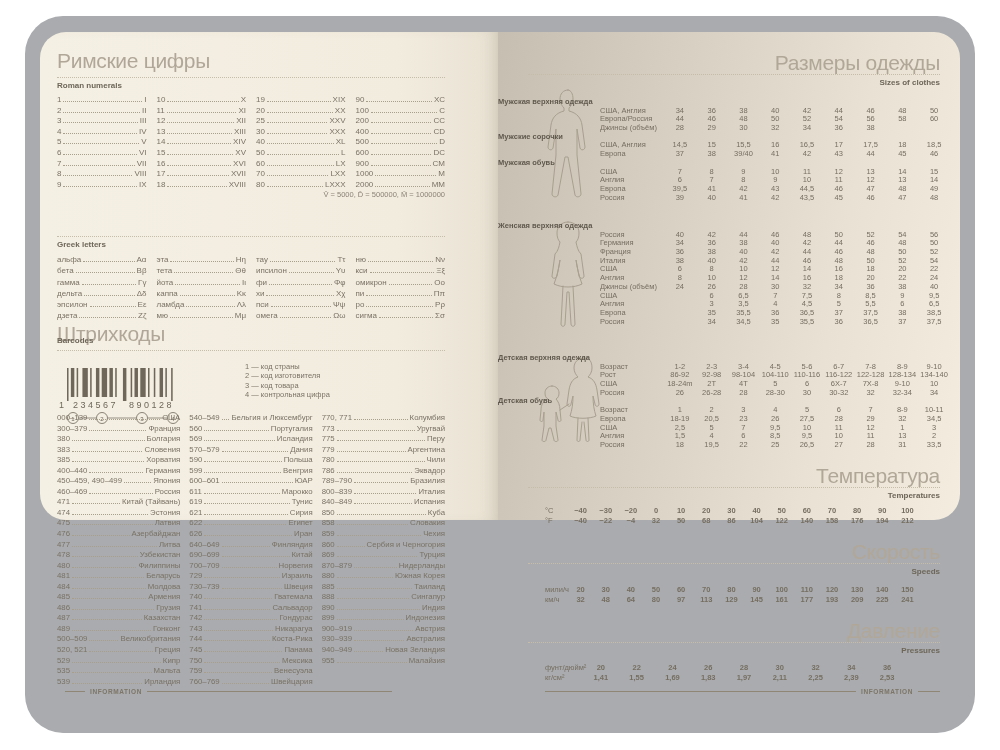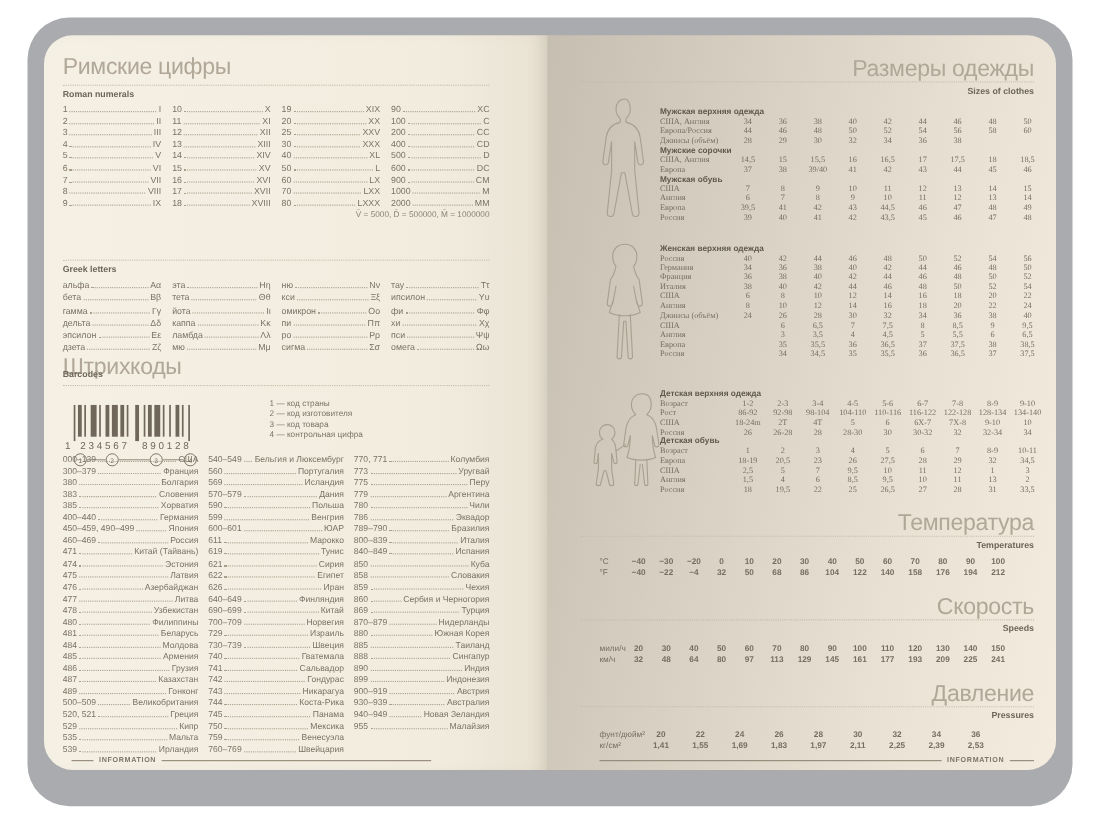--- a/index.html
+++ b/index.html
@@ -1,18 +1,18 @@
 <!DOCTYPE html>
 <html><head>
 <meta charset="utf-8">
 <style>
   html,body{margin:0;padding:0;background:#ffffff;font-family:"Liberation Sans",sans-serif;}
   .stage{position:relative;width:1000px;height:750px;overflow:hidden;background:#ffffff;}
   .cover{position:absolute;left:25px;top:16px;width:950px;height:717px;background:#a9abae;border-radius:38px;}
-  .page{position:absolute;top:32px;height:668px;}
+  .page{position:absolute;top:32px;height:488px;}
   .page-left{left:40px;width:458px;background:linear-gradient(to right,#f5f0e4,#f2ecdf 78%,#e9e2d3);
     border-radius:26px 0 0 26px;box-shadow:inset -12px 0 16px -10px rgba(90,80,60,.22);}
   .page-right{left:498px;width:462px;background:linear-gradient(100deg,#c6beb1,#d5cdc0 30%,#e9e2d4 70%,#f3ecdf);
     border-radius:0 26px 26px 0;}
   .inner{position:absolute;left:17px;top:0;width:388px;height:100%;}
   .inner-r{position:absolute;left:0;top:0;width:462px;height:100%;}
 
   .sec-title{position:absolute;font-size:21px;line-height:21px;color:#b1a798;letter-spacing:-.3px;white-space:nowrap;}
   .sec-title.right{right:20px;text-align:right;}
   .rule{position:absolute;height:0;border-top:1px dotted #c6bcaa;}
@@ -25,22 +25,22 @@
   .lrow .lead{flex:1;border-bottom:1px dotted #a89e8c;margin:0 2px 2px 2px;min-width:4px;}
   .rom .lrow{line-height:10.6px;height:10.6px;}
   .grk .lrow{line-height:11.3px;height:11.3px;}
   .cod .lrow{line-height:10.55px;height:10.55px;font-size:7.8px;}
 
   .note{position:absolute;left:0;right:0;text-align:right;font-size:7.5px;line-height:9.5px;color:#8b8376;}
 
   .legend{position:absolute;font-size:7.5px;line-height:9.3px;color:#7a7265;}
 
   .szblock{position:absolute;left:0;right:10px;}
-  .sz-head{height:8.7px;line-height:8.7px;font-size:7.5px;font-weight:bold;color:#5f584c;padding-left:102px;white-space:nowrap;}
-  .sz-row{position:relative;height:8.7px;line-height:8.7px;font-size:7.5px;color:#766e61;font-family:Liberation Serif, serif;}
+  .sz-head{height:8.7px;line-height:8.7px;font-size:7.5px;font-weight:bold;color:#5f584c;white-space:nowrap;}
+  .sz-row{position:relative;height:8.7px;line-height:8.7px;font-size:7.5px;color:#766e61;}
   .sz-label{position:absolute;left:102px;white-space:nowrap;}
   .sz-vals{position:absolute;left:166px;width:286px;display:grid;grid-template-columns:repeat(9,1fr);}
   .sz-vals i{font-style:normal;text-align:center;white-space:nowrap;}
 
   .mt-rows{position:absolute;left:0;right:0;}
   .mt-row{position:relative;height:10px;line-height:10px;font-size:7.5px;color:#766e61;}
   .mt-label{position:absolute;left:47px;white-space:nowrap;}
   .mt-vals{position:absolute;display:grid;font-weight:bold;}
   .mt-vals i{font-style:normal;text-align:center;white-space:nowrap;}
 
@@ -322,20 +322,52 @@
               <span>Λλ</span>
             </div>
             <div class="lrow">
               <span>мю</span>
               <span class="lead"></span>
               <span>Μμ</span>
             </div>
           </div>
           <div class="col">
             <div class="lrow">
+              <span>тау</span>
+              <span class="lead"></span>
+              <span>Ττ</span>
+            </div>
+            <div class="lrow">
+              <span>ипсилон</span>
+              <span class="lead"></span>
+              <span>Υυ</span>
+            </div>
+            <div class="lrow">
+              <span>фи</span>
+              <span class="lead"></span>
+              <span>Φφ</span>
+            </div>
+            <div class="lrow">
+              <span>хи</span>
+              <span class="lead"></span>
+              <span>Χχ</span>
+            </div>
+            <div class="lrow">
+              <span>пси</span>
+              <span class="lead"></span>
+              <span>Ψψ</span>
+            </div>
+            <div class="lrow">
+              <span>омега</span>
+              <span class="lead"></span>
+              <span>Ωω</span>
+            </div>
+          </div>
+          <div class="col">
+            <div class="lrow">
               <span>ню</span>
               <span class="lead"></span>
               <span>Νν</span>
             </div>
             <div class="lrow">
               <span>кси</span>
               <span class="lead"></span>
               <span>Ξξ</span>
             </div>
             <div class="lrow">
@@ -350,52 +382,20 @@
             </div>
             <div class="lrow">
               <span>ро</span>
               <span class="lead"></span>
               <span>Ρρ</span>
             </div>
             <div class="lrow">
               <span>сигма</span>
               <span class="lead"></span>
               <span>Σσ</span>
-            </div>
-          </div>
-          <div class="col">
-            <div class="lrow">
-              <span>тау</span>
-              <span class="lead"></span>
-              <span>Ττ</span>
-            </div>
-            <div class="lrow">
-              <span>ипсилон</span>
-              <span class="lead"></span>
-              <span>Υυ</span>
-            </div>
-            <div class="lrow">
-              <span>фи</span>
-              <span class="lead"></span>
-              <span>Φφ</span>
-            </div>
-            <div class="lrow">
-              <span>хи</span>
-              <span class="lead"></span>
-              <span>Χχ</span>
-            </div>
-            <div class="lrow">
-              <span>пси</span>
-              <span class="lead"></span>
-              <span>Ψψ</span>
-            </div>
-            <div class="lrow">
-              <span>омега</span>
-              <span class="lead"></span>
-              <span>Ωω</span>
             </div>
           </div>
         </div>
 
       <div class="sec-title" style="left:0;top:291px">Штрихкоды</div>
       <div class="rule" style="left:0;right:0;top:318px"></div>
       <div class="subtt" style="left:0;top:304px">Barcodes</div>
       <div id="barcode-slot" style="top:336px">
           <svg width="135" height="58" viewBox="0 0 135 58">
             <rect x="10.00" y="0" width="1.53" height="33" fill="#6e675a"></rect>

